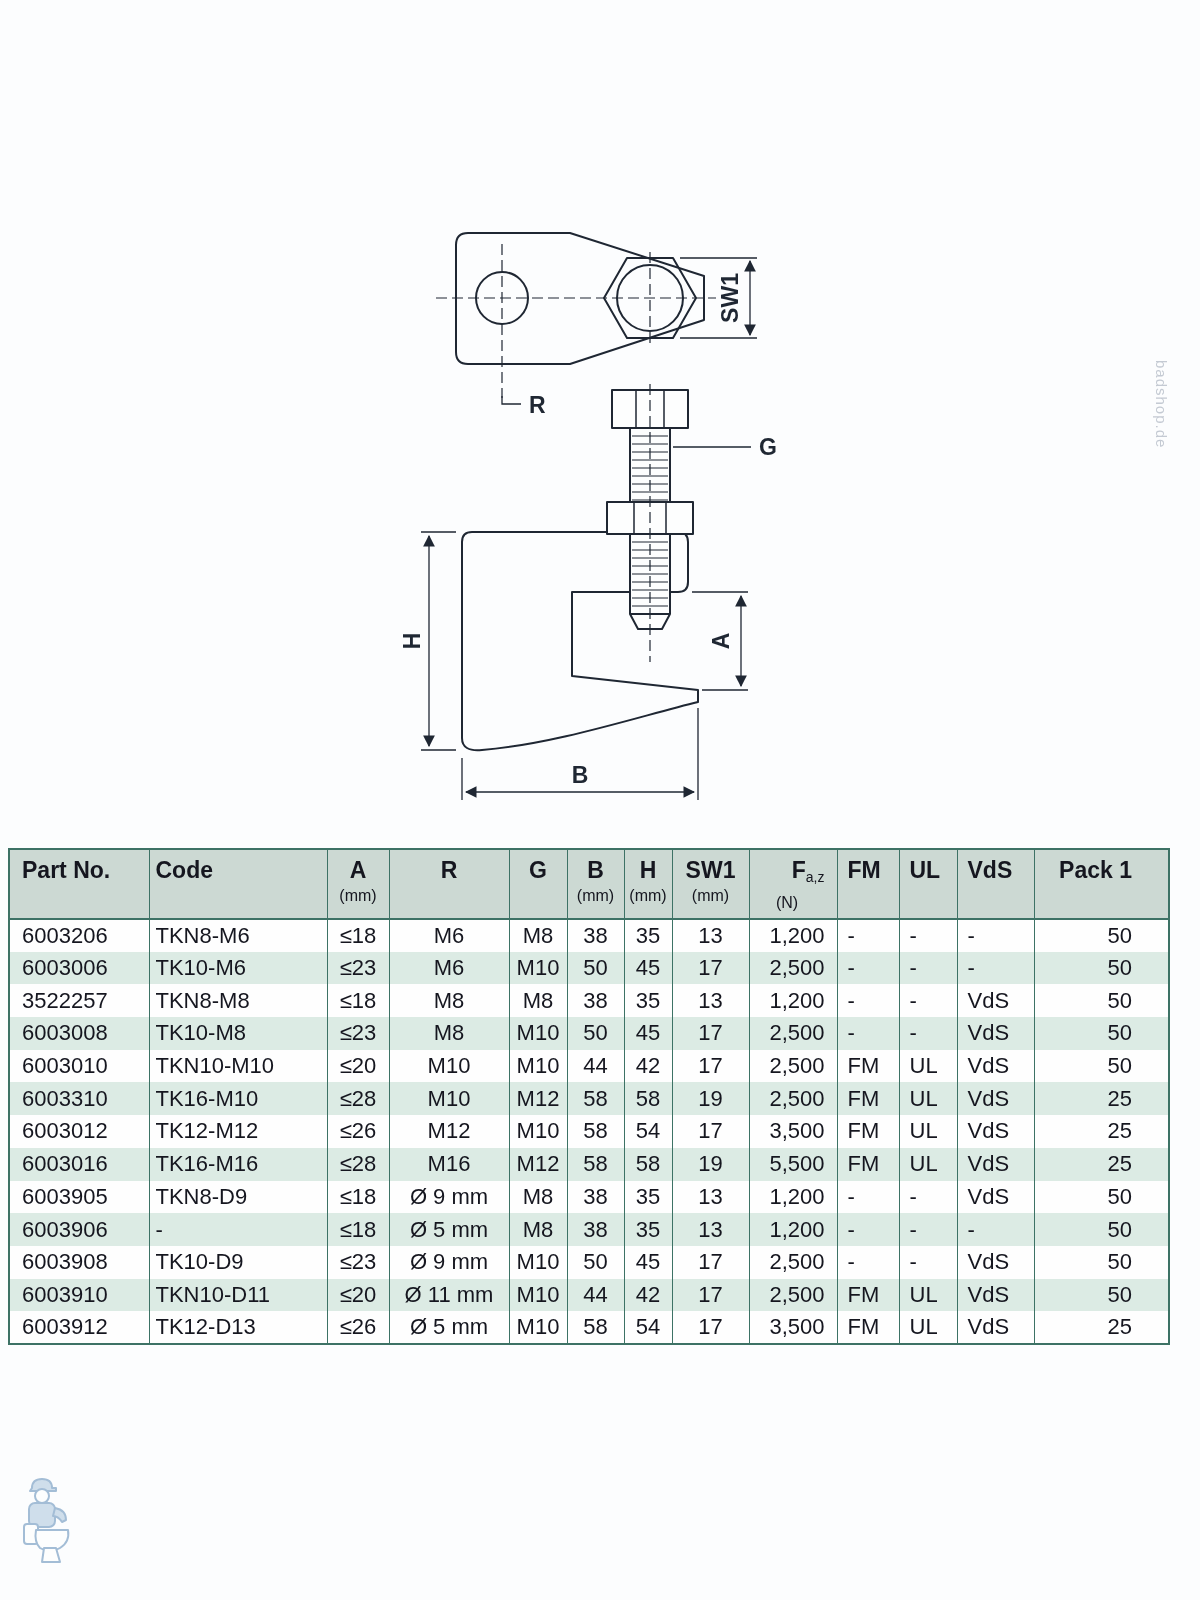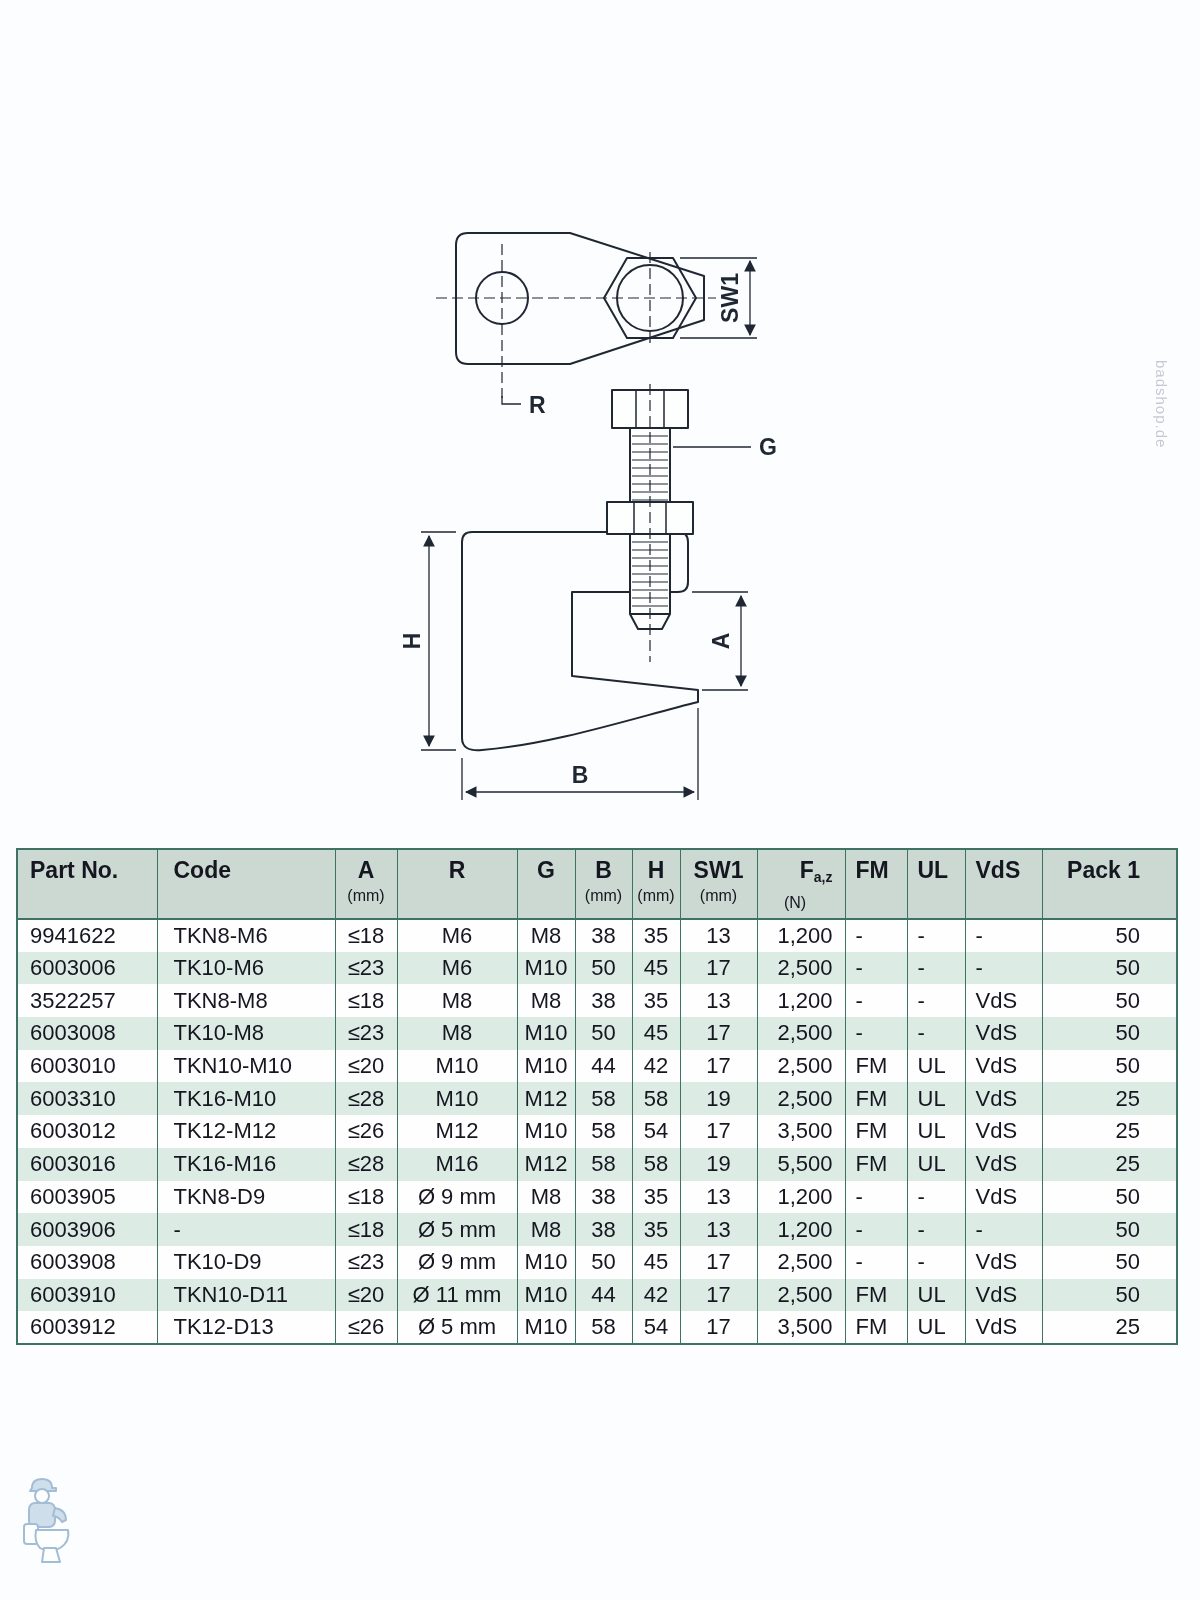--- a/index.html
+++ b/index.html
@@ -29,21 +29,21 @@
   }
   .dim-label{
     font-family:"Liberation Sans",sans-serif;
     font-size:23px;
     font-weight:600;
     fill:#1f2733;
   }
   .table-wrap{
     position:absolute;
     top:848px;
-    left:16px;
+    left:8px;
     width:1160px;
   }
   table{
     border-collapse:collapse;
     table-layout:fixed;
     width:1160px;
     border:2px solid var(--line);
   }
   th,td{
     border-left:1px solid var(--line);
@@ -66,33 +66,33 @@
   .th-unit{
     font-size:16px;
     font-weight:normal;
     line-height:22px;
     min-height:22px;
     text-align:center;
   }
   .subsc{
     font-size:14px;
     vertical-align:-4px;
-    font-weight:bold;
+    font-weight:normal;
   }
   tbody td{
     height:32.7px;
     vertical-align:middle;
     font-size:22px;
   }
   tbody tr:nth-child(even){background:var(--stripe);}
   tbody tr:nth-child(odd){background:#fefefe;}
   .al-left{text-align:left;padding-left:12px;}
   .al-center{text-align:center;}
   .al-right{text-align:right;padding-right:14px;}
-  th:nth-child(2),td:nth-child(2){padding-left:16px;}
+  th:nth-child(2),td:nth-child(2){padding-left:6px;}
   th:nth-child(9),td:nth-child(9){padding-right:12px;}
   th:nth-child(10),td:nth-child(10),
   th:nth-child(11),td:nth-child(11),
   th:nth-child(12),td:nth-child(12){padding-left:10px;}
   th:nth-child(13),td:nth-child(13){padding-right:36px;}
   .side-watermark{
     position:absolute;
     top:360px;
     right:30px;
     writing-mode:vertical-rl;
@@ -258,21 +258,21 @@
               <div class="th-unit">&nbsp;</div>
             </th>
             <th class="al-right">
               <div class="th-label">Pack 1</div>
               <div class="th-unit">&nbsp;</div>
             </th>
           </tr>
         </thead>
       <tbody>
           <tr>
-            <td class="al-left">9941622</td>
+            <td class="al-left">6003206</td>
             <td class="al-left">TKN8-M6</td>
             <td class="al-center">≤18</td>
             <td class="al-center">M6</td>
             <td class="al-center">M8</td>
             <td class="al-center">38</td>
             <td class="al-center">35</td>
             <td class="al-center">13</td>
             <td class="al-right">1,200</td>
             <td class="al-left">-</td>
             <td class="al-left">-</td>

